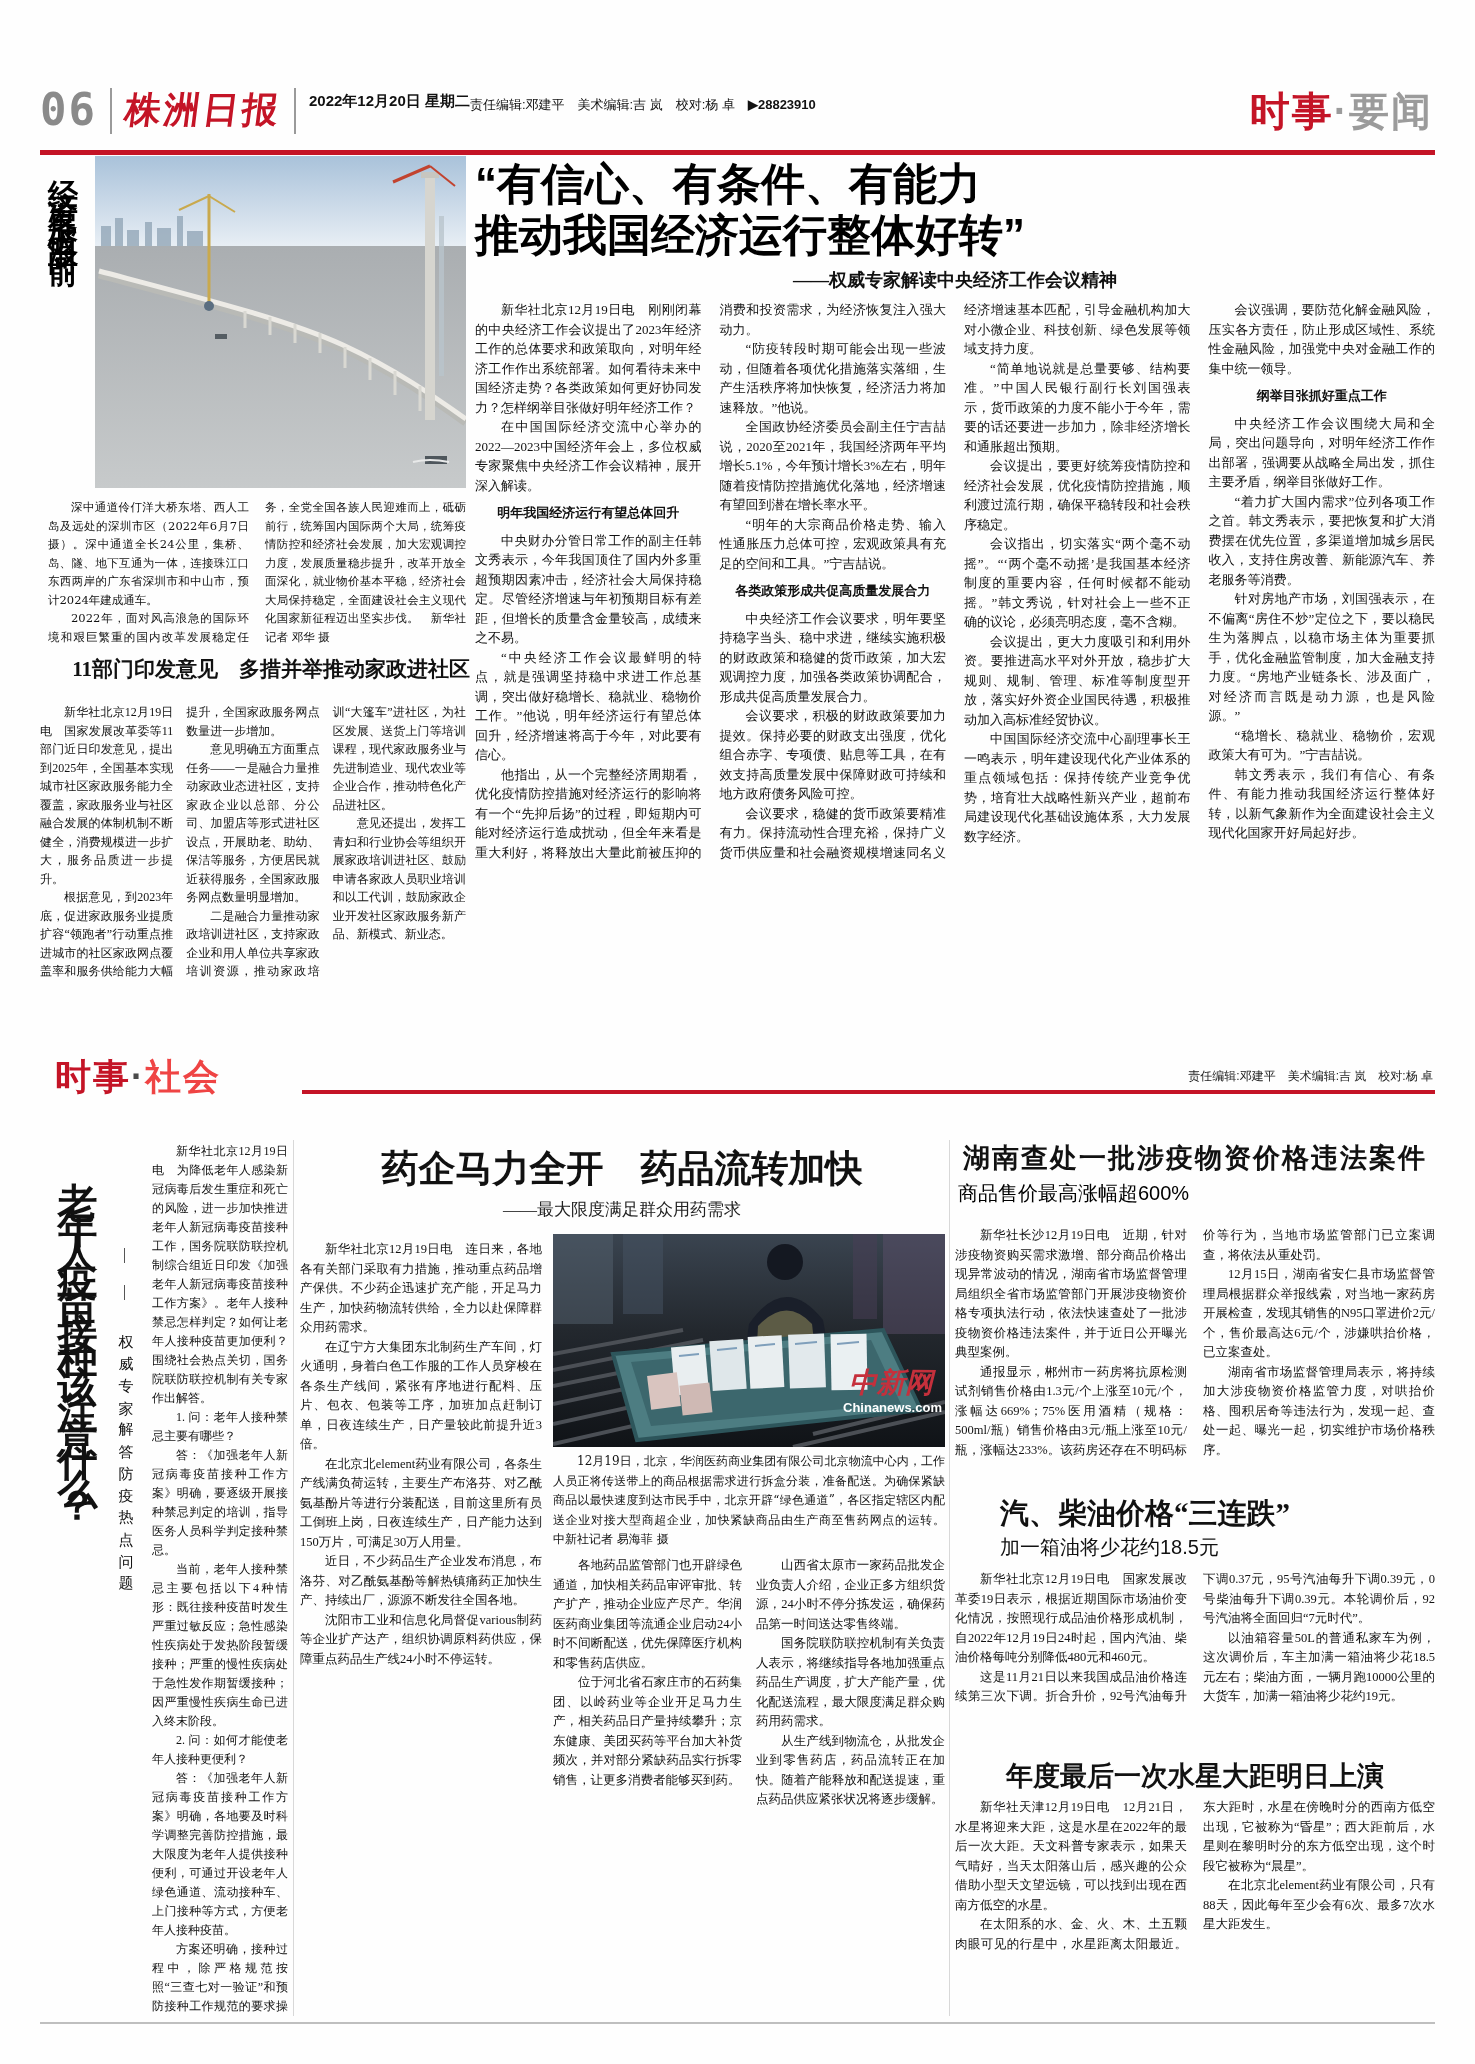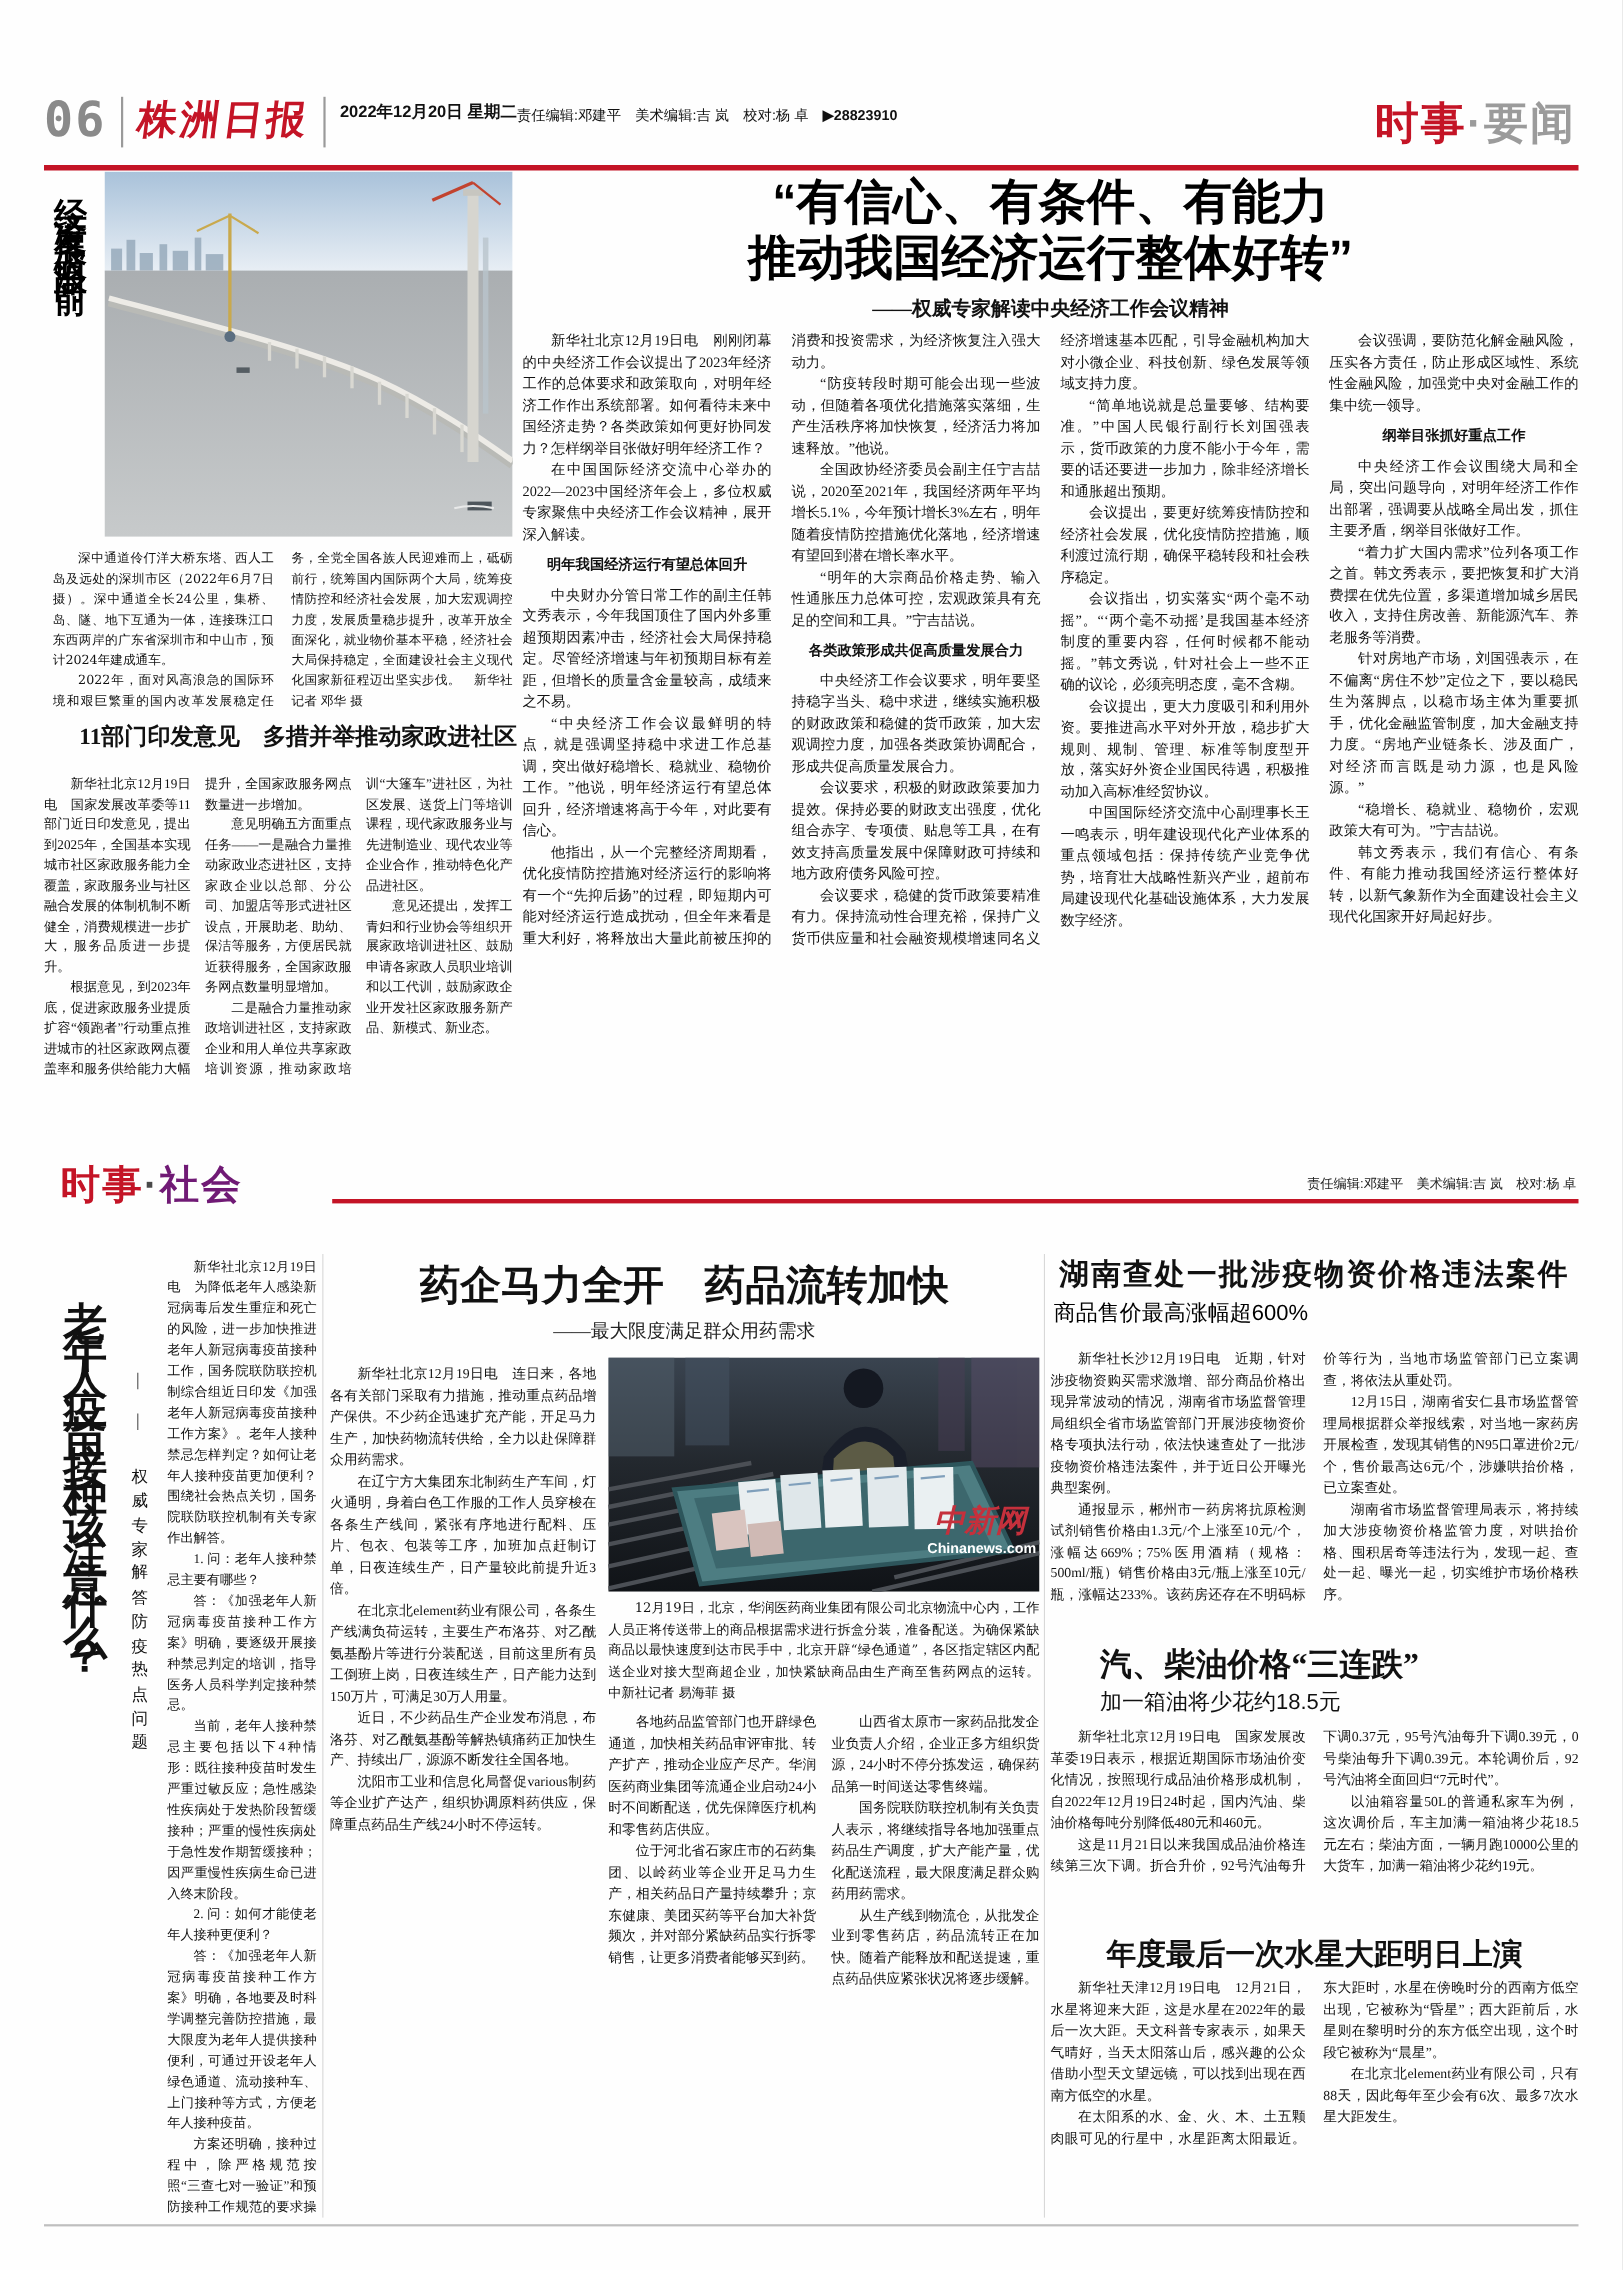--- a/index.html
+++ b/index.html
@@ -28,21 +28,21 @@
   .econ-title{position:absolute;left:42px;top:156px;height:334px;writing-mode:vertical-rl;text-orientation:upright;
               font-weight:bold;font-size:30px;letter-spacing:11px;color:#000;}
   .bridge-photo{position:absolute;left:95px;top:156px;width:371px;height:332px;}
   .photo-caption{position:absolute;left:48px;top:498px;width:418px;height:150px;column-count:2;column-gap:16px;
                  font-family:"DejaVu Serif",serif;font-size:11.5px;line-height:18.5px;}
   
   .jz-headline{position:absolute;left:44px;top:655px;width:426px;text-align:right;font-weight:900;font-size:21px;font-family:"Liberation Serif",serif;}
   .jz-body{position:absolute;left:40px;top:703px;width:426px;height:348px;column-count:3;column-gap:13px;
            font-size:12px;line-height:18.5px;}
   
-  .main-headline{position:absolute;left:475px;top:158px;width:960px;text-align:center;
+  .main-headline{position:absolute;left:475px;top:158px;width:960px;
                  font-family:"Liberation Sans",sans-serif;font-weight:900;font-size:44px;line-height:1.16;color:#000;}
   .main-sub{position:absolute;left:475px;top:268px;width:960px;text-align:center;font-weight:bold;font-size:18px;}
   .main-body{position:absolute;left:475px;top:300px;width:960px;height:752px;column-count:4;column-gap:18px;
              font-size:13px;line-height:19.5px;}
   
   .soc-banner{position:absolute;left:55px;top:1053px;font-family:"Liberation Sans",sans-serif;font-weight:900;font-size:36px;letter-spacing:2px;}
   .soc-rule{left:302px;top:1090px;width:1133px;height:4px;}
   .soc-editors{position:absolute;right:42px;top:1068px;font-family:"Liberation Sans",sans-serif;font-size:12px;color:#222;}
   
   .eld-title{position:absolute;left:50px;top:1150px;height:862px;writing-mode:vertical-rl;text-orientation:upright;
@@ -200,21 +200,21 @@
       <p class="para">会议强调，要防范化解金融风险，压实各方责任，防止形成区域性、系统性金融风险，加强党中央对金融工作的集中统一领导。</p>
       <p class="subhead">纲举目张抓好重点工作</p>
       <p class="para">中央经济工作会议围绕大局和全局，突出问题导向，对明年经济工作作出部署，强调要从战略全局出发，抓住主要矛盾，纲举目张做好工作。</p>
       <p class="para">“着力扩大国内需求”位列各项工作之首。韩文秀表示，要把恢复和扩大消费摆在优先位置，多渠道增加城乡居民收入，支持住房改善、新能源汽车、养老服务等消费。</p>
       <p class="para">针对房地产市场，刘国强表示，在不偏离“房住不炒”定位之下，要以稳民生为落脚点，以稳市场主体为重要抓手，优化金融监管制度，加大金融支持力度。“房地产业链条长、涉及面广，对经济而言既是动力源，也是风险源。”</p>
       <p class="para">“稳增长、稳就业、稳物价，宏观政策大有可为。”宁吉喆说。</p>
       <p class="para">韩文秀表示，我们有信心、有条件、有能力推动我国经济运行整体好转，以新气象新作为全面建设社会主义现代化国家开好局起好步。</p>
     </div>
 
   <div class="soc-banner">
-    <span class="red" style="color:#c41426">时事</span><span style="color:#4a4a4a">·</span><span style="color:#701a75">社会</span>
+    <span class="red" style="color:#c41426">时事</span><span style="color:#4a4a4a">·</span><span style="color:#ef4444">社会</span>
   </div>
   <div class="rule-red soc-rule"></div>
   <div class="soc-editors">责任编辑:邓建平　美术编辑:吉 岚　校对:杨 卓</div>
 
   <div class="eld-title">老年人疫苗接种该注意什么？</div>
   <div class="eld-sub">——权威专家解答防疫热点问题</div>
   <div class="eld-body">
       <p class="para">新华社北京12月19日电　为降低老年人感染新冠病毒后发生重症和死亡的风险，进一步加快推进老年人新冠病毒疫苗接种工作，国务院联防联控机制综合组近日印发《加强老年人新冠病毒疫苗接种工作方案》。老年人接种禁忌怎样判定？如何让老年人接种疫苗更加便利？围绕社会热点关切，国务院联防联控机制有关专家作出解答。</p>
       <p class="para">1. 问：老年人接种禁忌主要有哪些？</p>
       <p class="para">答：《加强老年人新冠病毒疫苗接种工作方案》明确，要逐级开展接种禁忌判定的培训，指导医务人员科学判定接种禁忌。</p>

